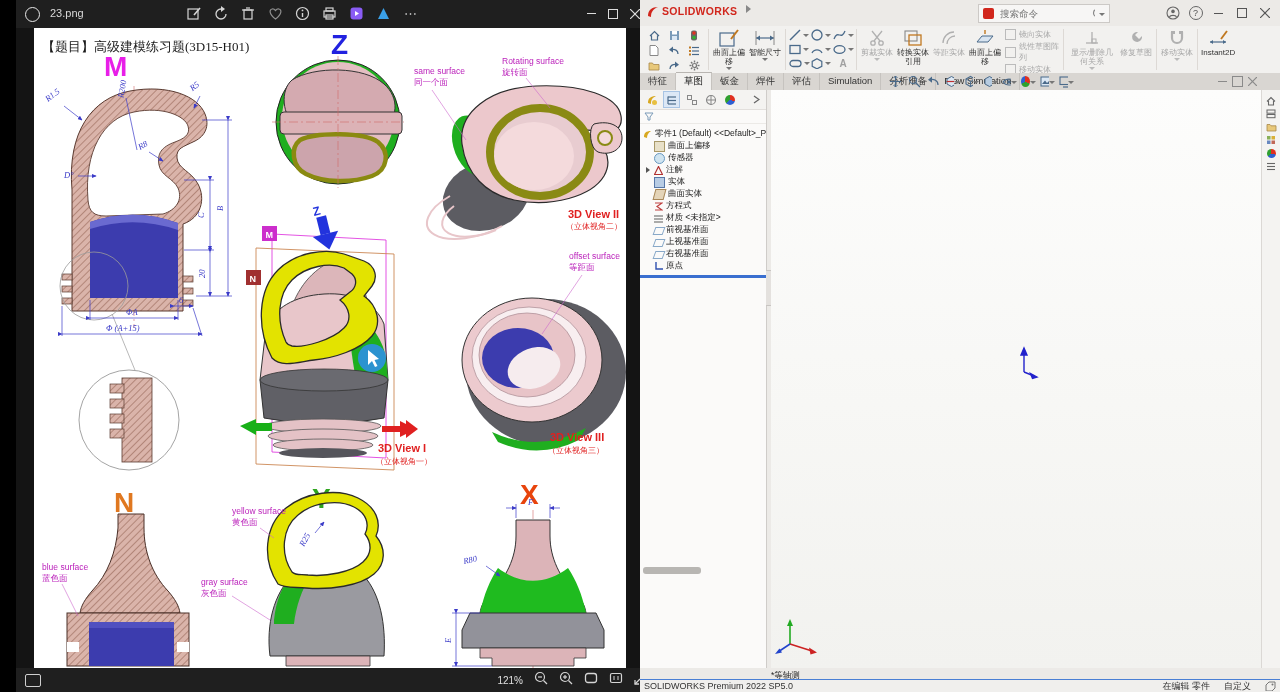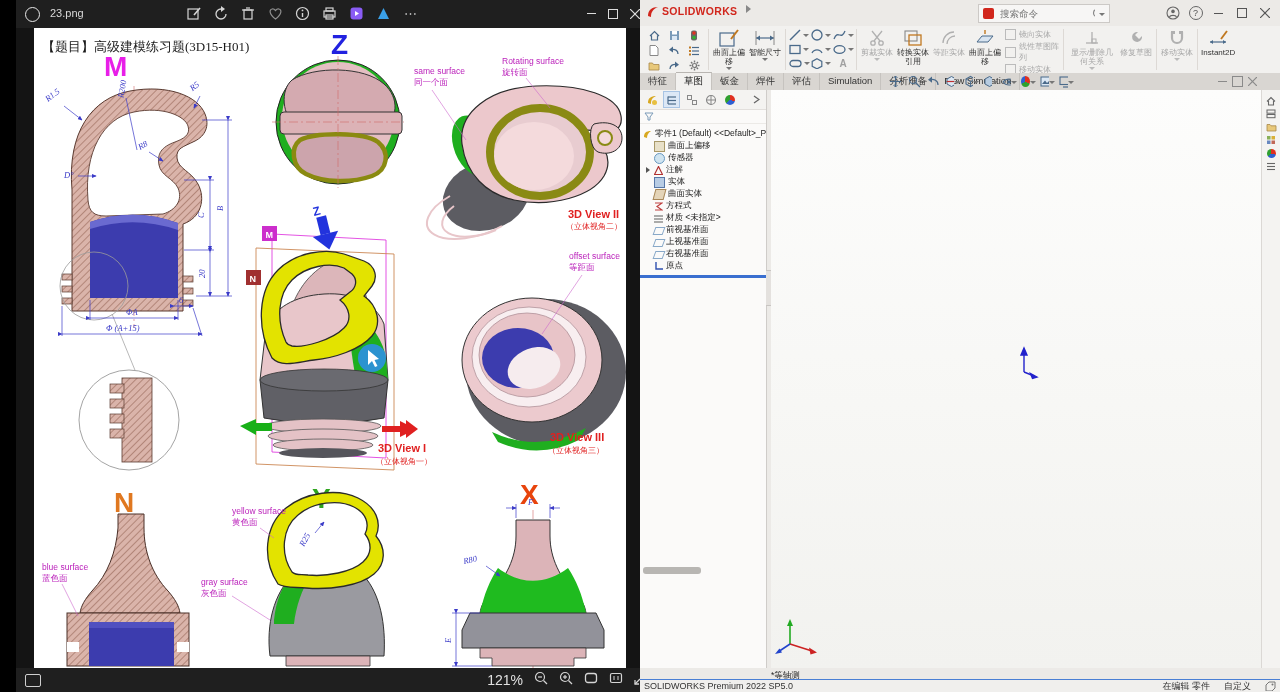--- a/index.html
+++ b/index.html
@@ -14,21 +14,21 @@
   .pvi{width:21px;height:21px;display:flex;align-items:center;justify-content:center;color:#d5d5d5;}
   .pvi svg{display:block}
   .pv-win{position:absolute;right:10px;top:0;display:flex;}
   .pwb{width:22px;height:27px;display:flex;align-items:center;justify-content:center;}
   .mini{width:9px;height:1px;background:#ddd;}
   .maxi{width:8px;height:8px;border:1px solid #ddd;}
   .pv-canvas{position:absolute;left:0;top:28px;width:741px;height:640px;background:#141414;}
   #sheet{position:absolute;left:18px;top:0;width:592px;height:640px;background:#ffffff;}
   .pv-bb{position:absolute;left:0;bottom:0;width:640px;height:24px;background:#1f1f1f;}
   .pv-zoom{position:absolute;right:8px;top:0;height:24px;display:flex;align-items:center;gap:11px;color:#d5d5d5;}
-  .pv-zoomlabel{font-size:14px;color:#e0e0e0;}
+  .pv-zoomlabel{font-size:10px;color:#e0e0e0;}
   .film{position:absolute;left:9px;top:6px;width:14px;height:11px;border:1.3px solid #cfcfcf;border-radius:2px;}
   
   text{font-family:"Liberation Sans",sans-serif;}
   .dwg-title{font-family:"Liberation Serif",serif;font-size:13px;fill:#1a1a1a;}
   .biglab{font-weight:bold;font-size:28px;font-family:"Liberation Sans",sans-serif;}
   .dim{font-family:"Liberation Serif",serif;font-style:italic;font-size:8.5px;fill:#3b3bc8;}
   .ann{font-size:8.5px;fill:#bb22bb;}
   .vname{font-size:11px;font-weight:bold;fill:#e02020;}
   .vsub{font-size:8px;fill:#e02020;}
   .tagtxt{font-size:9px;font-weight:bold;fill:#fff;}

